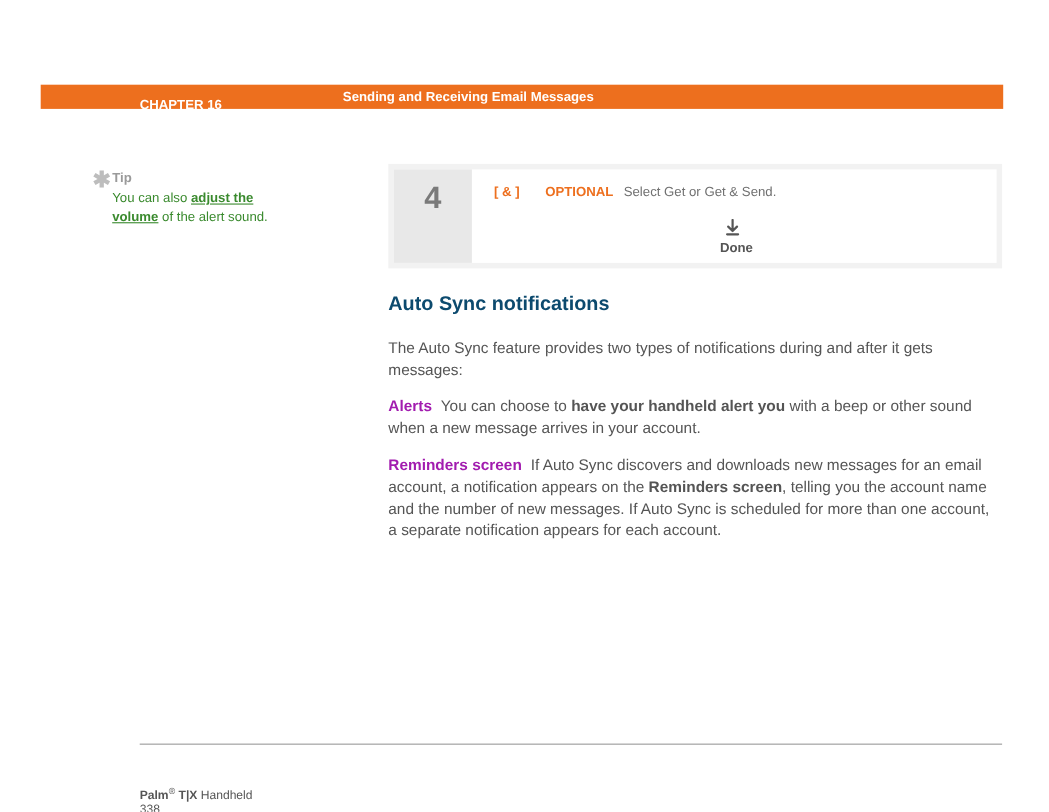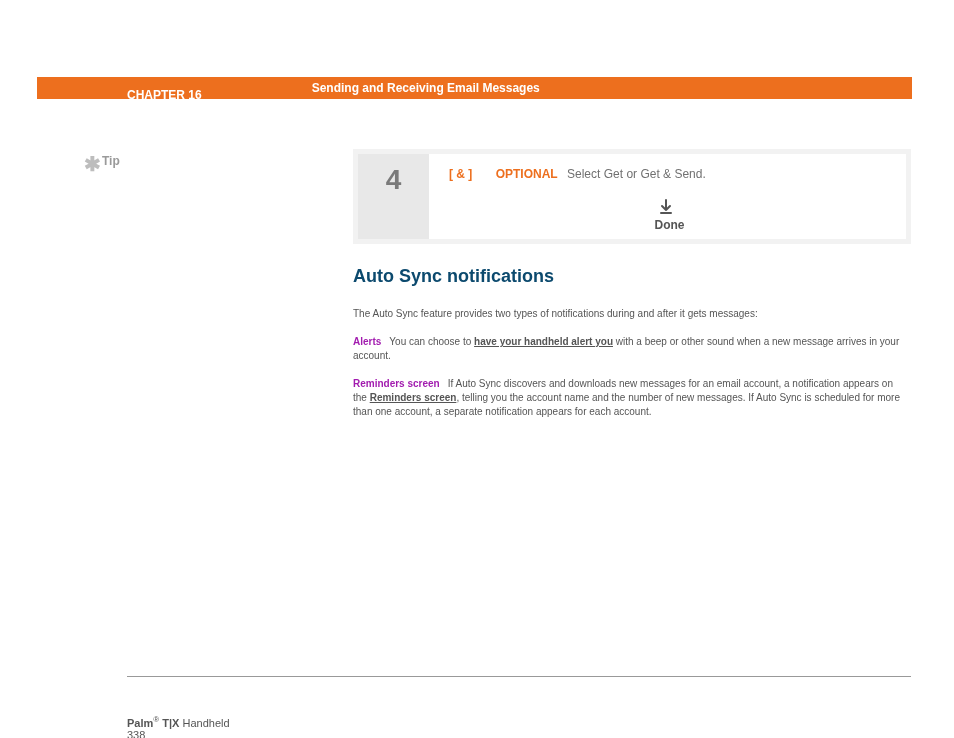--- a/index.html
+++ b/index.html
@@ -119,33 +119,32 @@
     width: 548px;
     color: #555;
   }
   .section-heading {
     font-size: 18px;
     font-weight: bold;
     color: #0c4a6e;
     margin: 0 0 20px 0;
   }
   .para {
-    font-size: 10px;
+    font-size: 14px;
     line-height: 1.4;
     margin: 0 0 14px 0;
     color: #555;
   }
   .runin {
     font-weight: bold;
     color: #a21caf;
     margin-right: 8px;
   }
   .inline-link {
     font-weight: bold;
-    text-decoration: underline;
     color: #555;
   }
   .footer-rule {
     position: absolute;
     left: 127px;
     top: 676px;
     width: 784px;
     height: 0;
     border-top: 1px solid #999;
   }
@@ -167,20 +166,23 @@
 <body>
 
 <div class="header-bar">
   <span class="chapter-label">CHAPTER 16</span>
   <span class="chapter-title">Sending and Receiving Email Messages</span>
 </div>
 
 <div class="tip-col">
   <span class="asterisk">✱</span>
   <div class="tip-label">Tip</div>
+  <div class="tip-text">
+    <span>You can also </span><a class="tip-link">adjust the volume</a><span> of the alert sound.</span>
+  </div>
 </div>
 
 <div class="step-box">
   <div class="step-inner">
     <div class="step-num">4</div>
     <div class="step-content">
       <div>
         <span class="optional-badge">[ &amp; ]</span>
         <span class="optional-badge" style="margin-left:20px;">OPTIONAL</span>
         <span class="step-text">Select Get or Get &amp; Send.</span>

